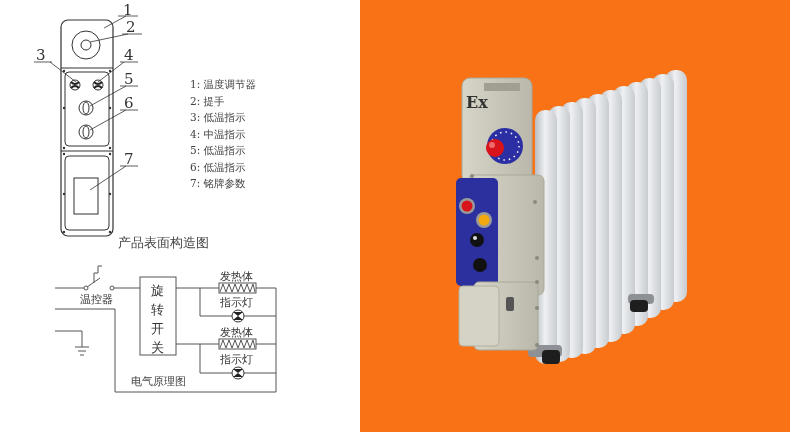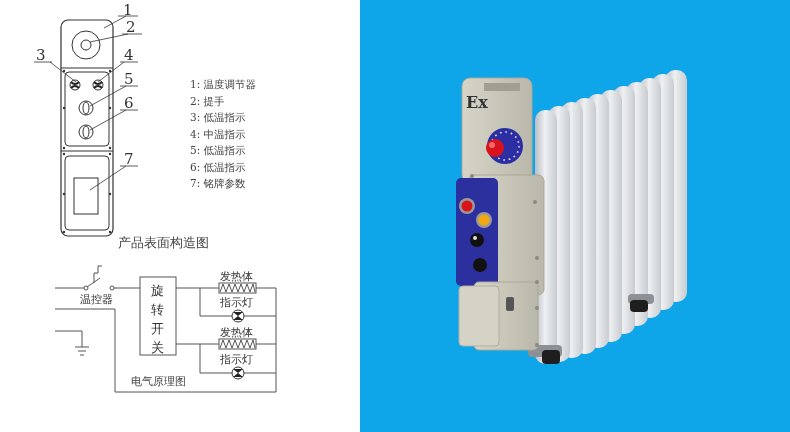--- a/index.html
+++ b/index.html
@@ -1,19 +1,19 @@
 <!DOCTYPE html>
 <html><head>
 <meta charset="utf-8">
 <style>
   html, body { margin:0; padding:0; }
   body { width:790px; height:432px; background:#ffffff; position:relative; overflow:hidden;
          font-family:"DejaVu Serif", serif; color:#333; }
   .left { position:absolute; left:0; top:0; width:360px; height:432px; background:#fff; }
-  .right { position:absolute; left:360px; top:0; width:430px; height:432px; background:#0ea5e9; }
+  .right { position:absolute; left:360px; top:0; width:430px; height:432px; background:#f97316; }
   svg text { font-family:"DejaVu Serif", serif; fill:#333; }
   .legend { position:absolute; left:190px; top:76px; font-size:10.5px; line-height:16.5px; color:#444; }
   .legend div { white-space:nowrap; }
   .caption1 { position:absolute; left:118px; top:234px; font-size:13px; color:#444; }
   .caption2 { position:absolute; left:131px; top:374px; font-size:11px; color:#444; }
 </style>
 </head>
 <body>
 
 <div class="left">

